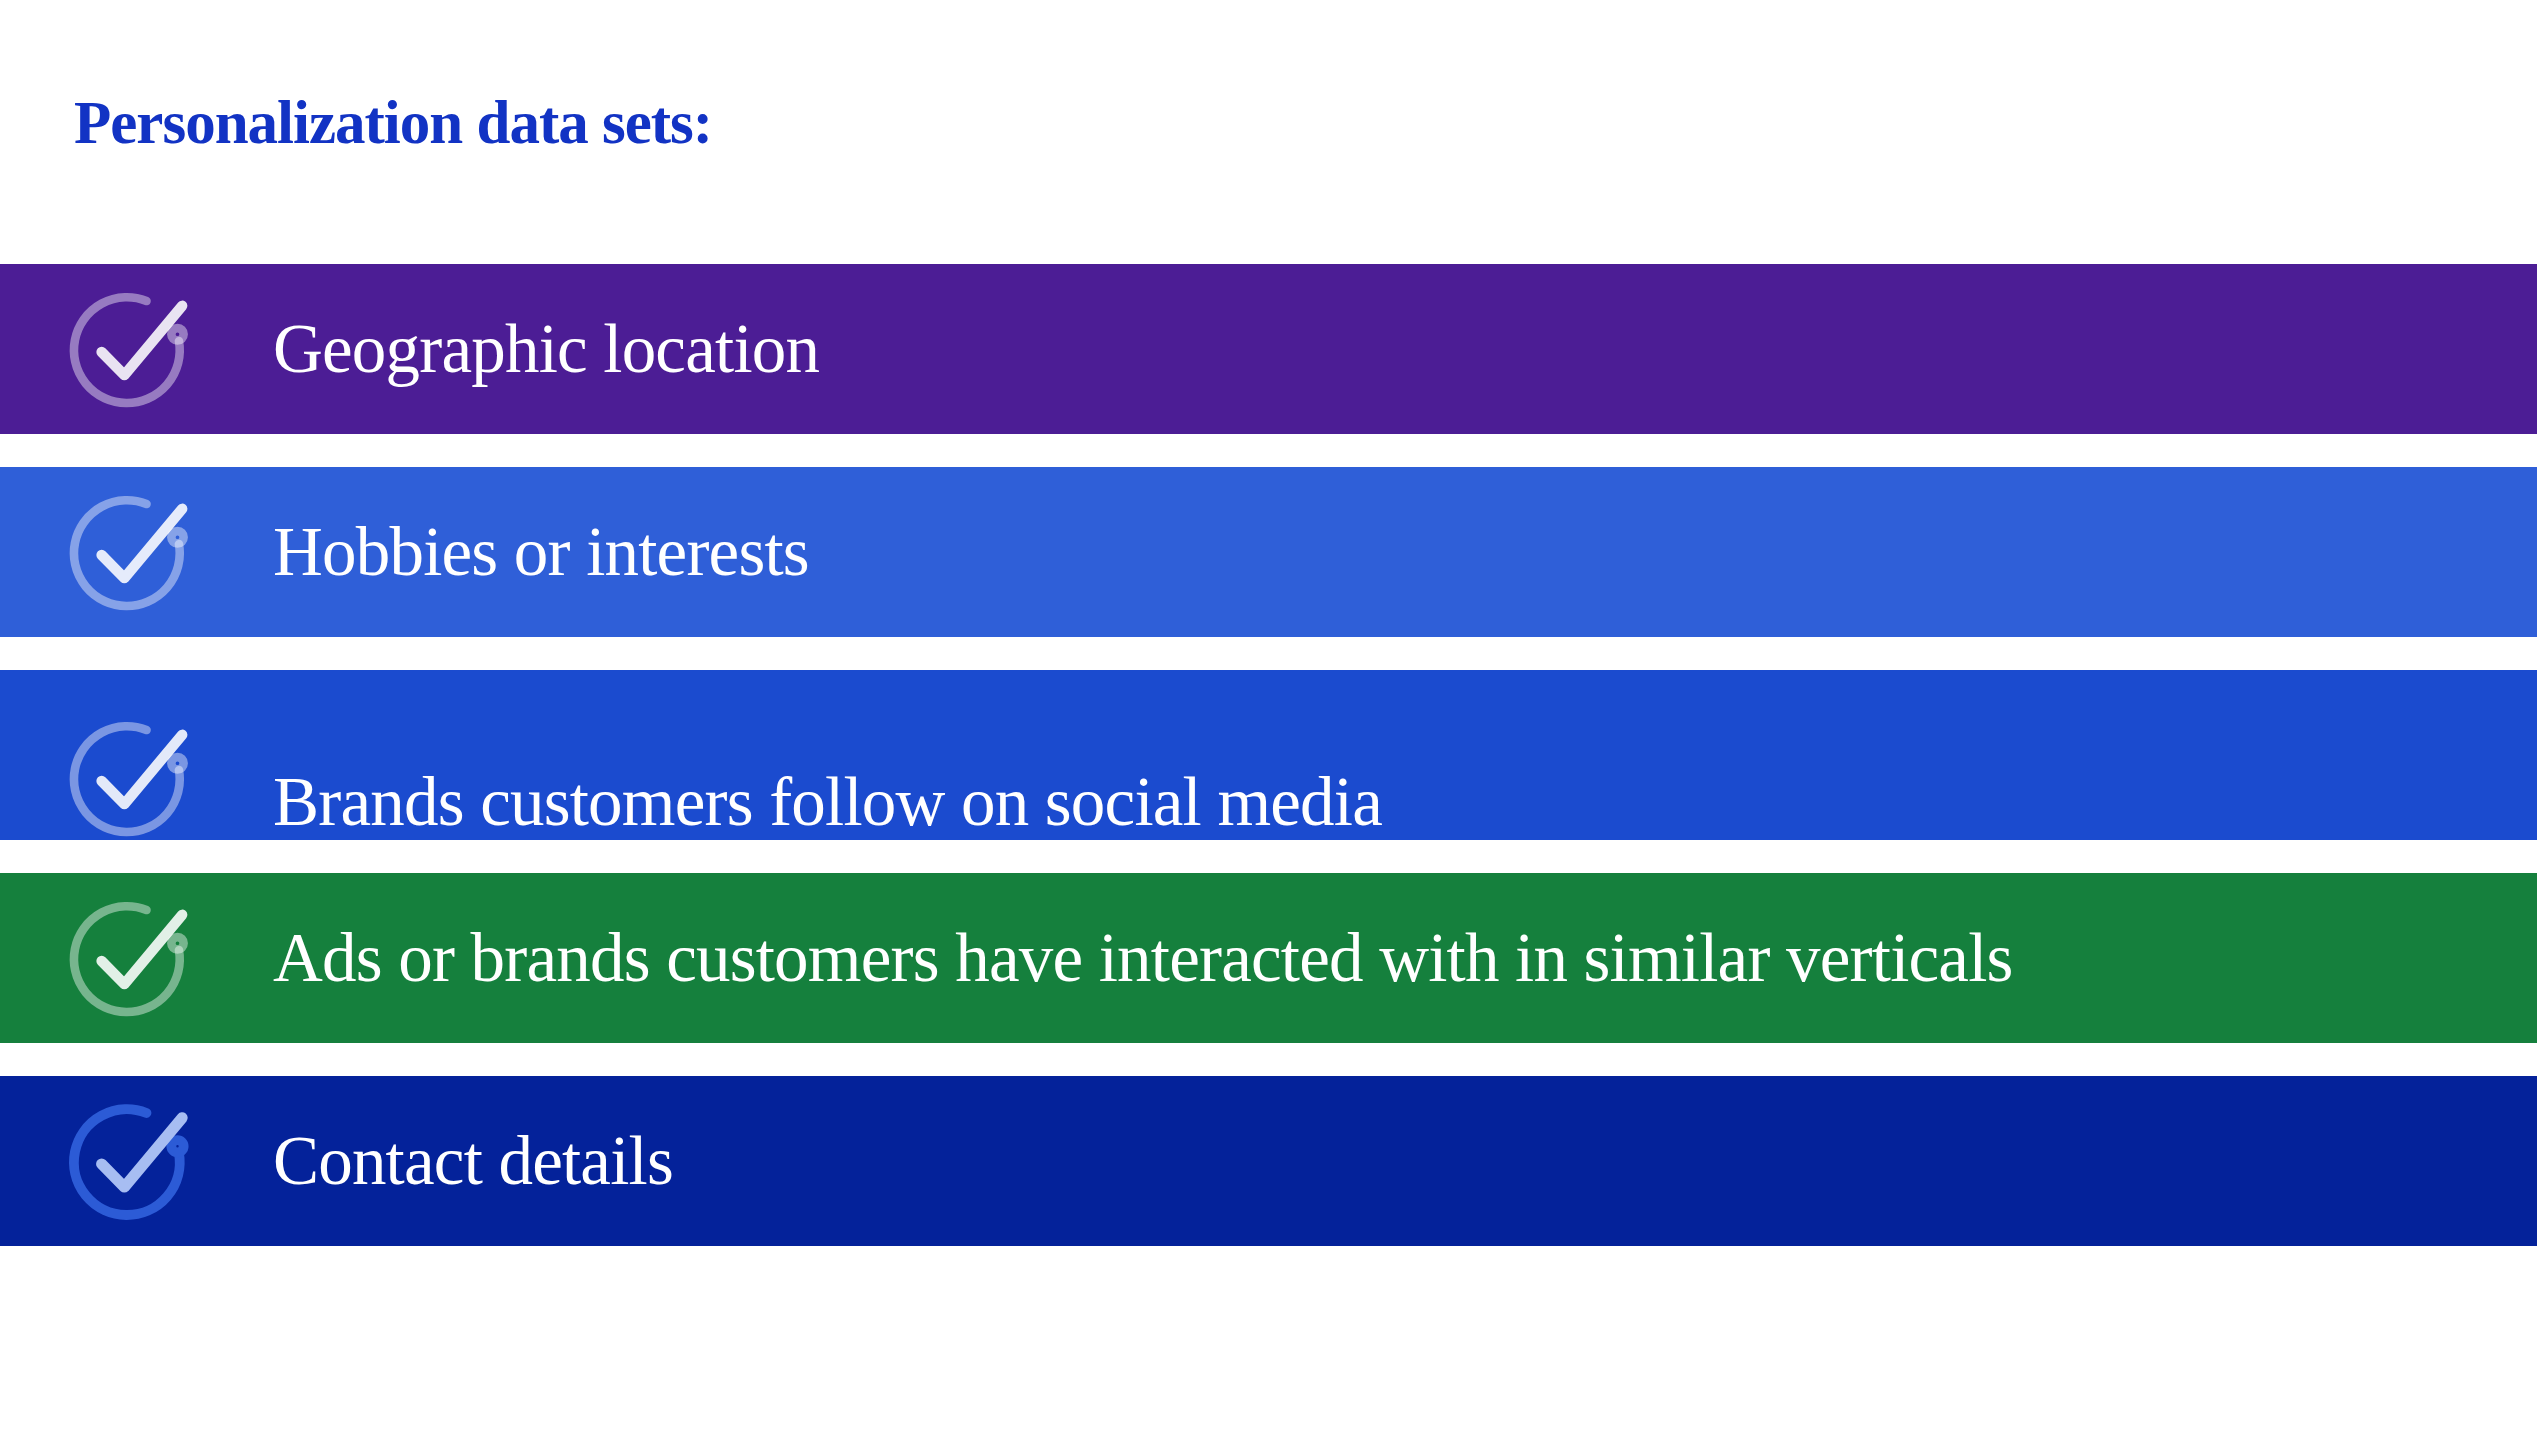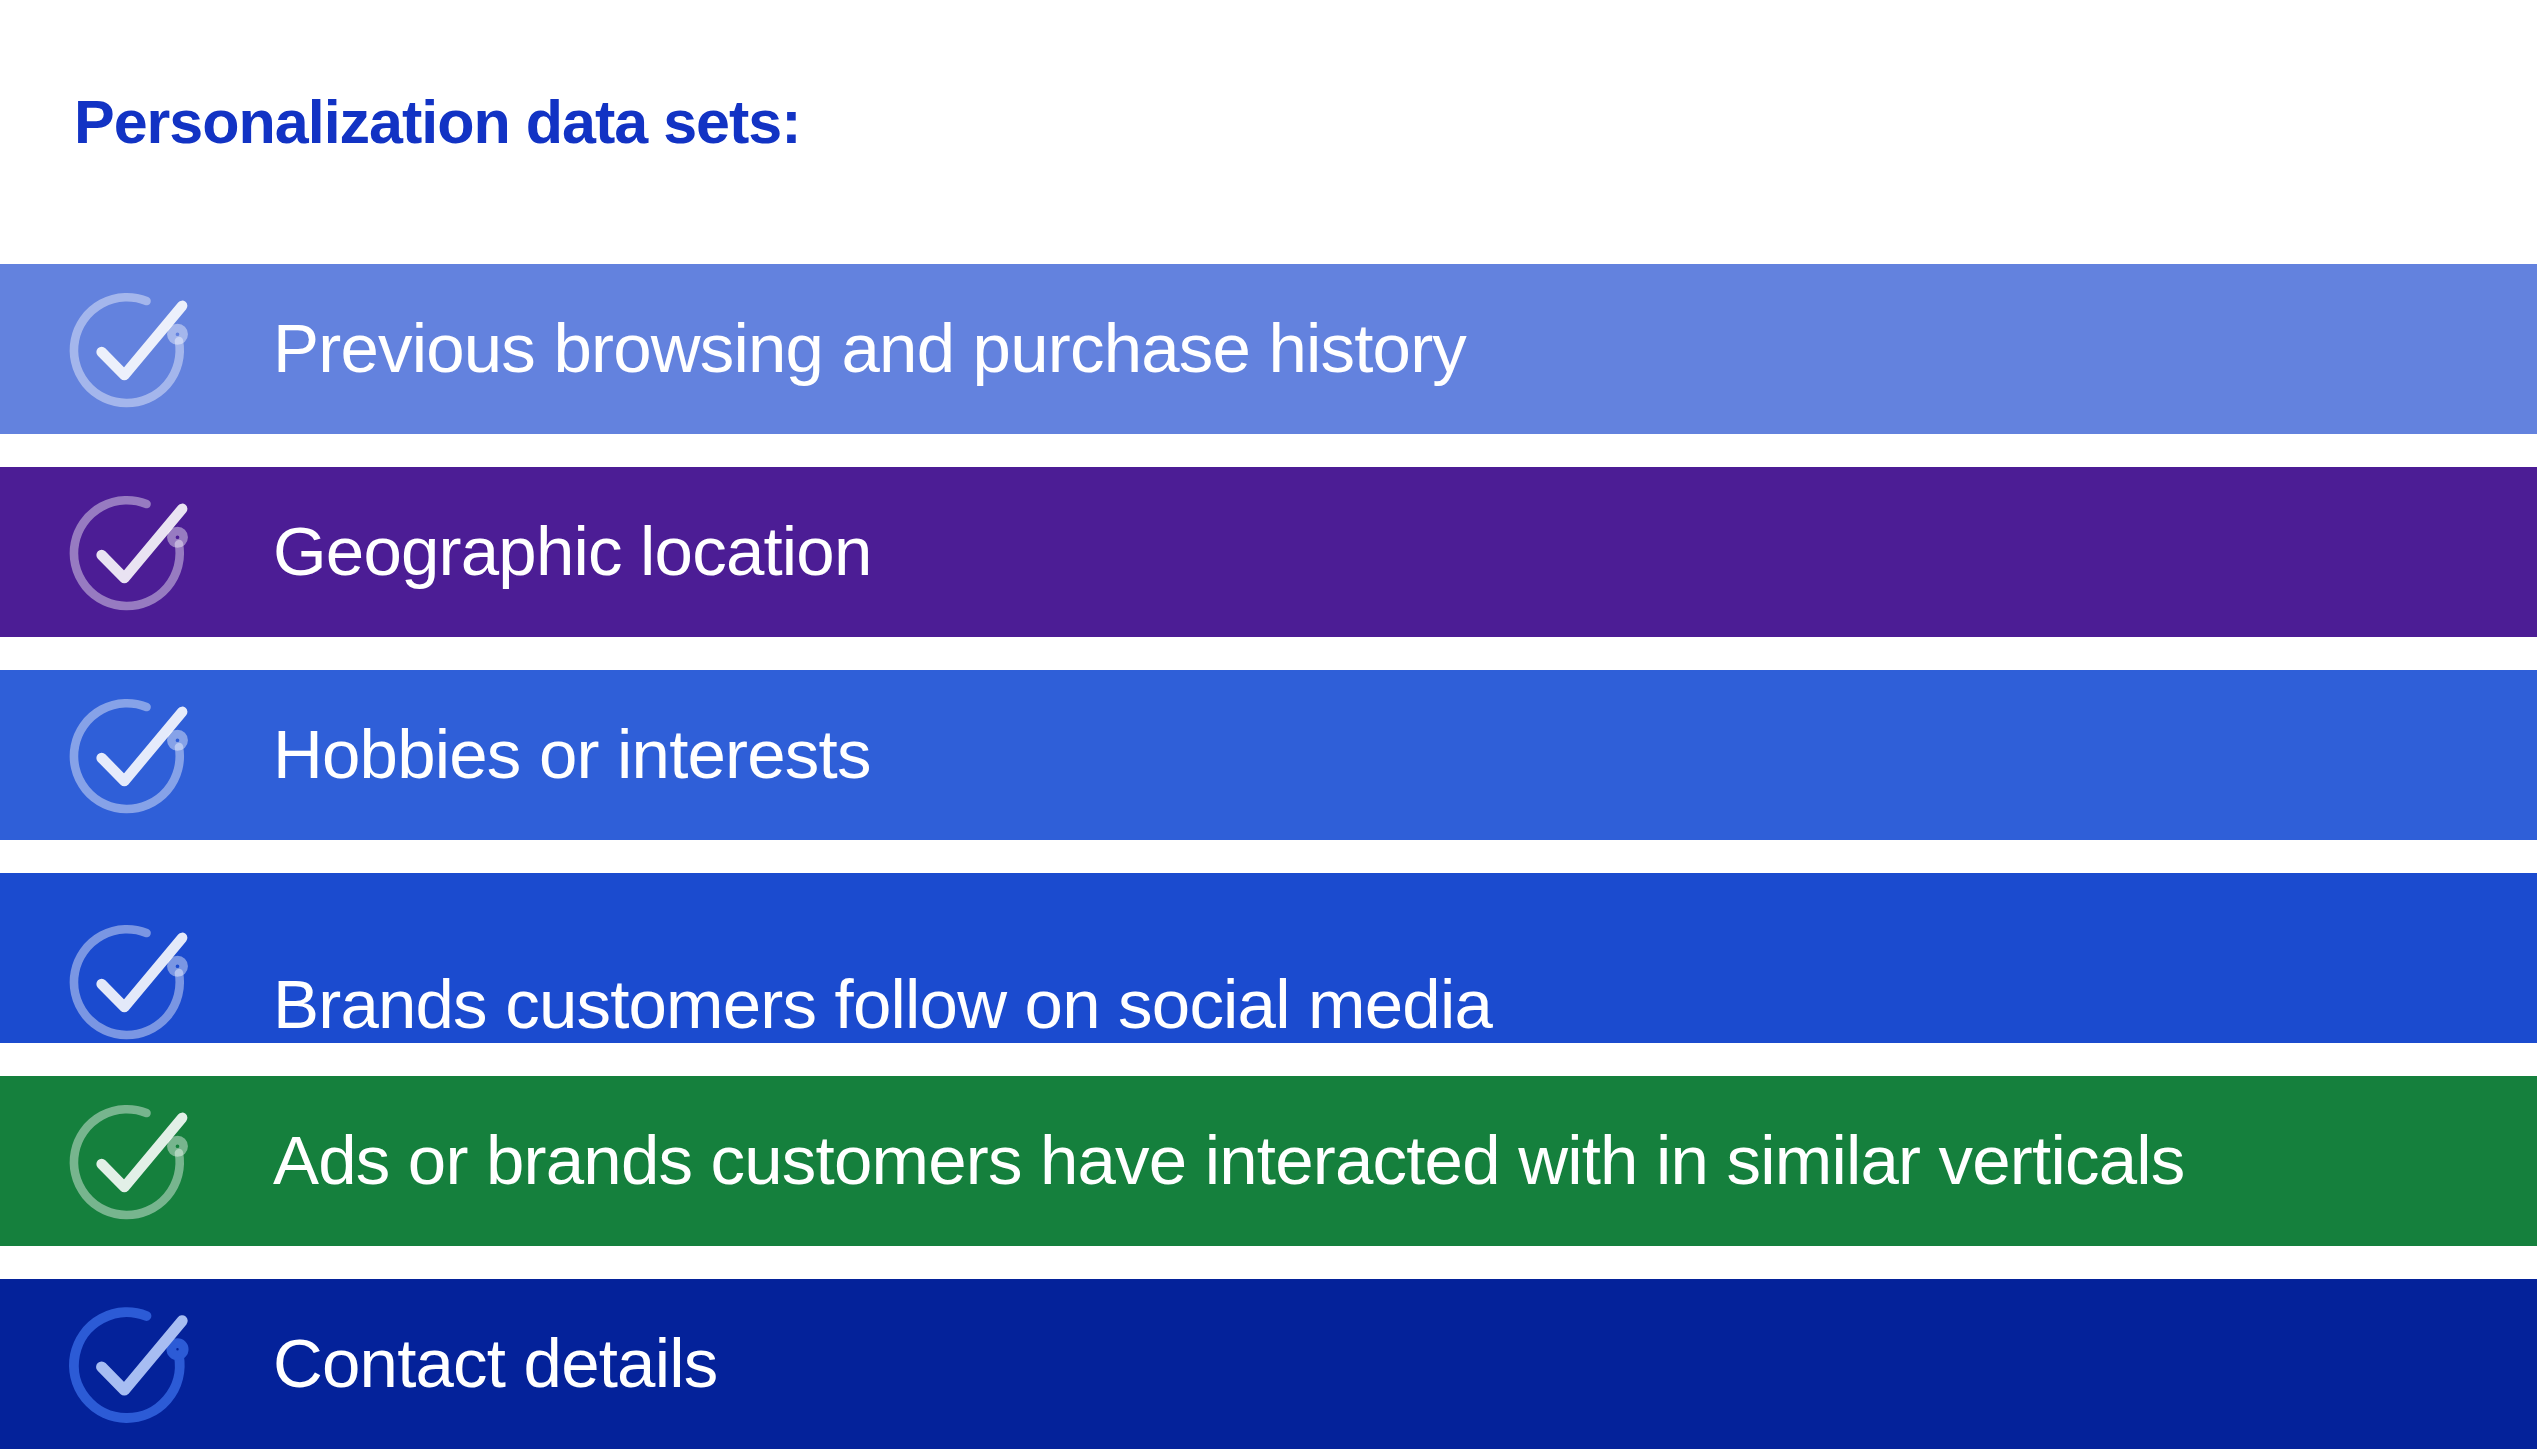--- a/index.html
+++ b/index.html
@@ -14,20 +14,21 @@
     overflow: hidden;
     font-family: "Liberation Sans", sans-serif;
     -webkit-font-smoothing: antialiased;
   }
 
   #page {
     position: relative;
     width: 2538px;
     height: 1311px;
     background: #ffffff;
+    font-family: Liberation Serif, serif;
   }
 
   
   #title {
     position: absolute;
     left: 74px;
     top: 87px;
     font-size: 61px;
     font-weight: 700;
     letter-spacing: -1px;
@@ -93,34 +94,20 @@
   .row.variant-dark .ic-check { stroke: #A7BDF2; stroke-width: 9; }
 </style>
 </head>
 <body>
 
 <div id="page" style="background: rgb(255, 255, 255);">
 
   <div id="title" style="color: rgb(18, 51, 196);">Personalization data sets:</div>
 
   <div id="list">
-      <div class="row" style="background: rgb(99, 130, 222);">
-    <span class="row-icon">
-      <svg viewBox="0 0 100 100" xmlns="http://www.w3.org/2000/svg" aria-hidden="true">
-
-        <path class="ic-ring" d="M 63.0 10.6
-                 A 43 43 0 1 0 89.4 43.2"></path>
-
-        <circle class="ic-dot" cx="88.2" cy="37.6" r="5.0"></circle>
-
-        <path class="ic-check" d="M 26.5 52.0 L 45.0 70.8 L 92.0 14.5"></path>
-      </svg>
-    </span>
-    <span class="row-label" style="color: rgb(255, 255, 255);">Previous browsing and purchase history</span>
-  </div>
       <div class="row" style="background: #4c1d95;">
     <span class="row-icon">
       <svg viewBox="0 0 100 100" xmlns="http://www.w3.org/2000/svg" aria-hidden="true">
 
         <path class="ic-ring" d="M 63.0 10.6
                  A 43 43 0 1 0 89.4 43.2"></path>
 
         <circle class="ic-dot" cx="88.2" cy="37.6" r="5.0"></circle>
 
         <path class="ic-check" d="M 26.5 52.0 L 45.0 70.8 L 92.0 14.5"></path>

